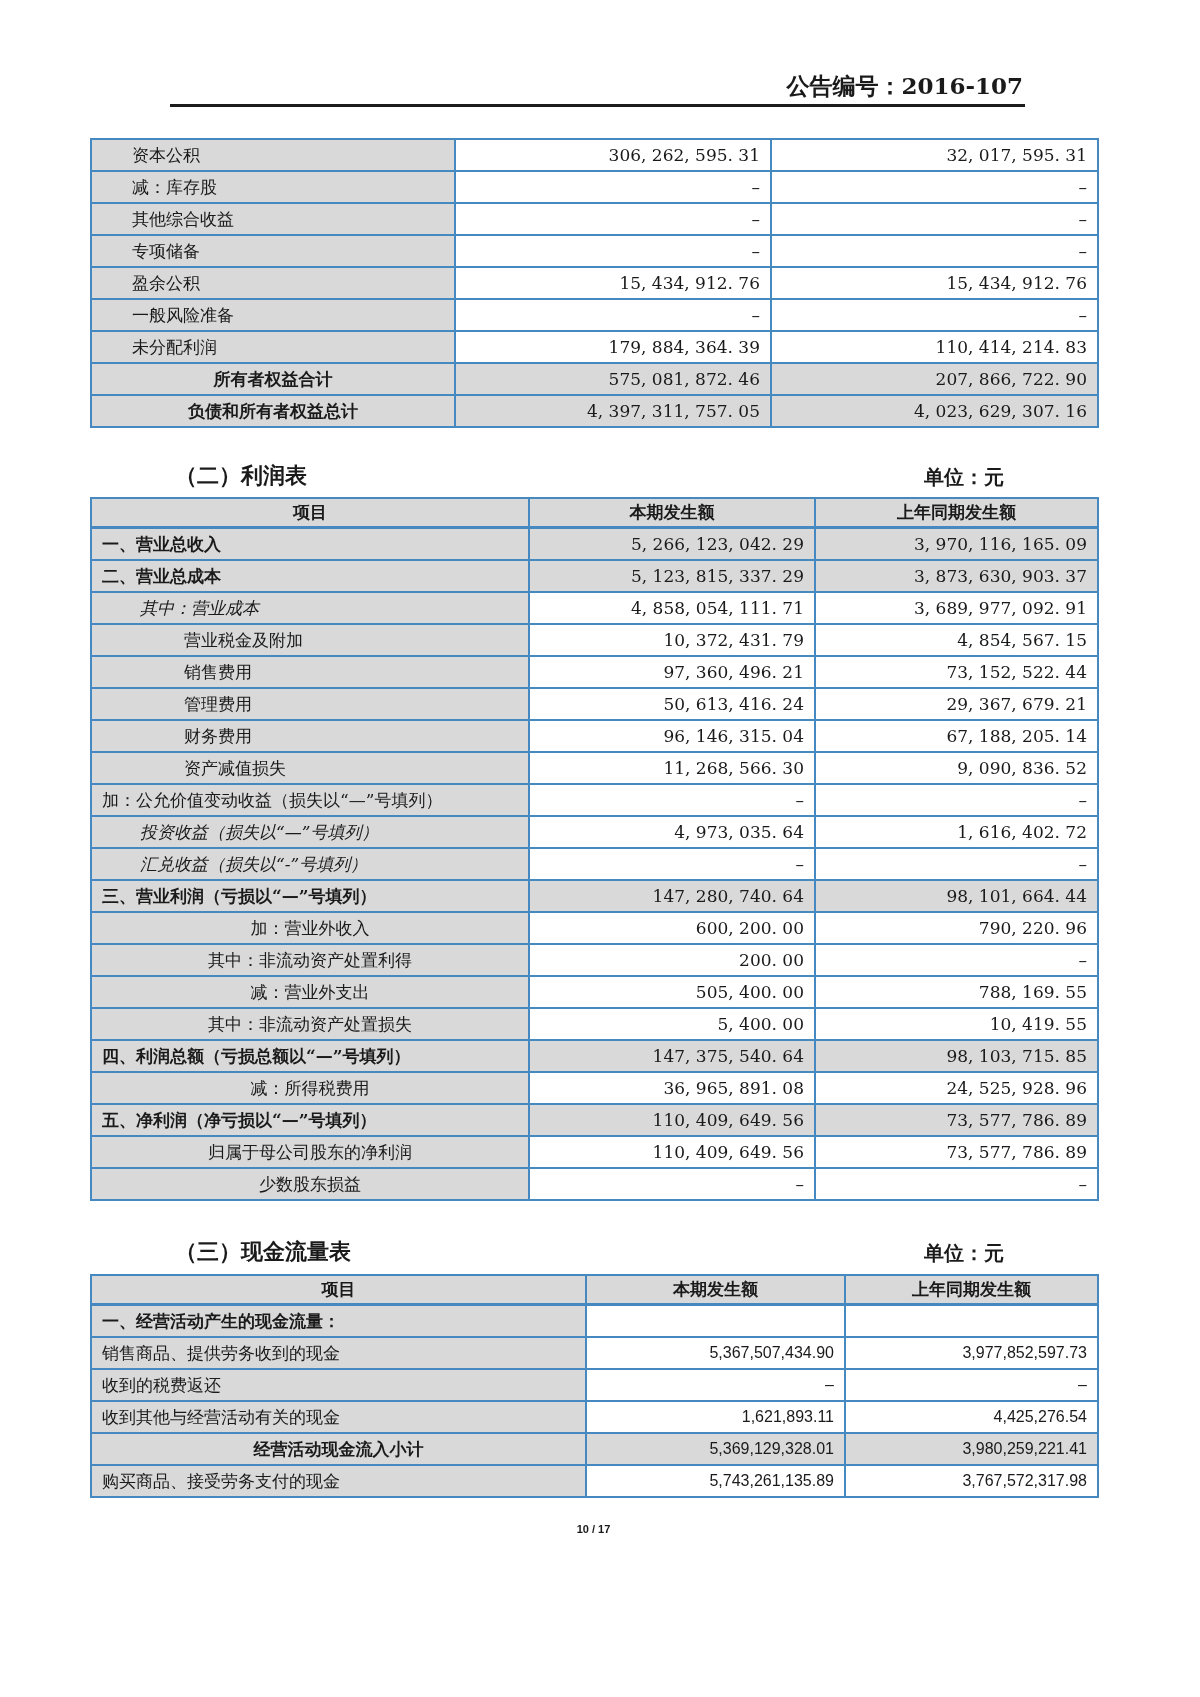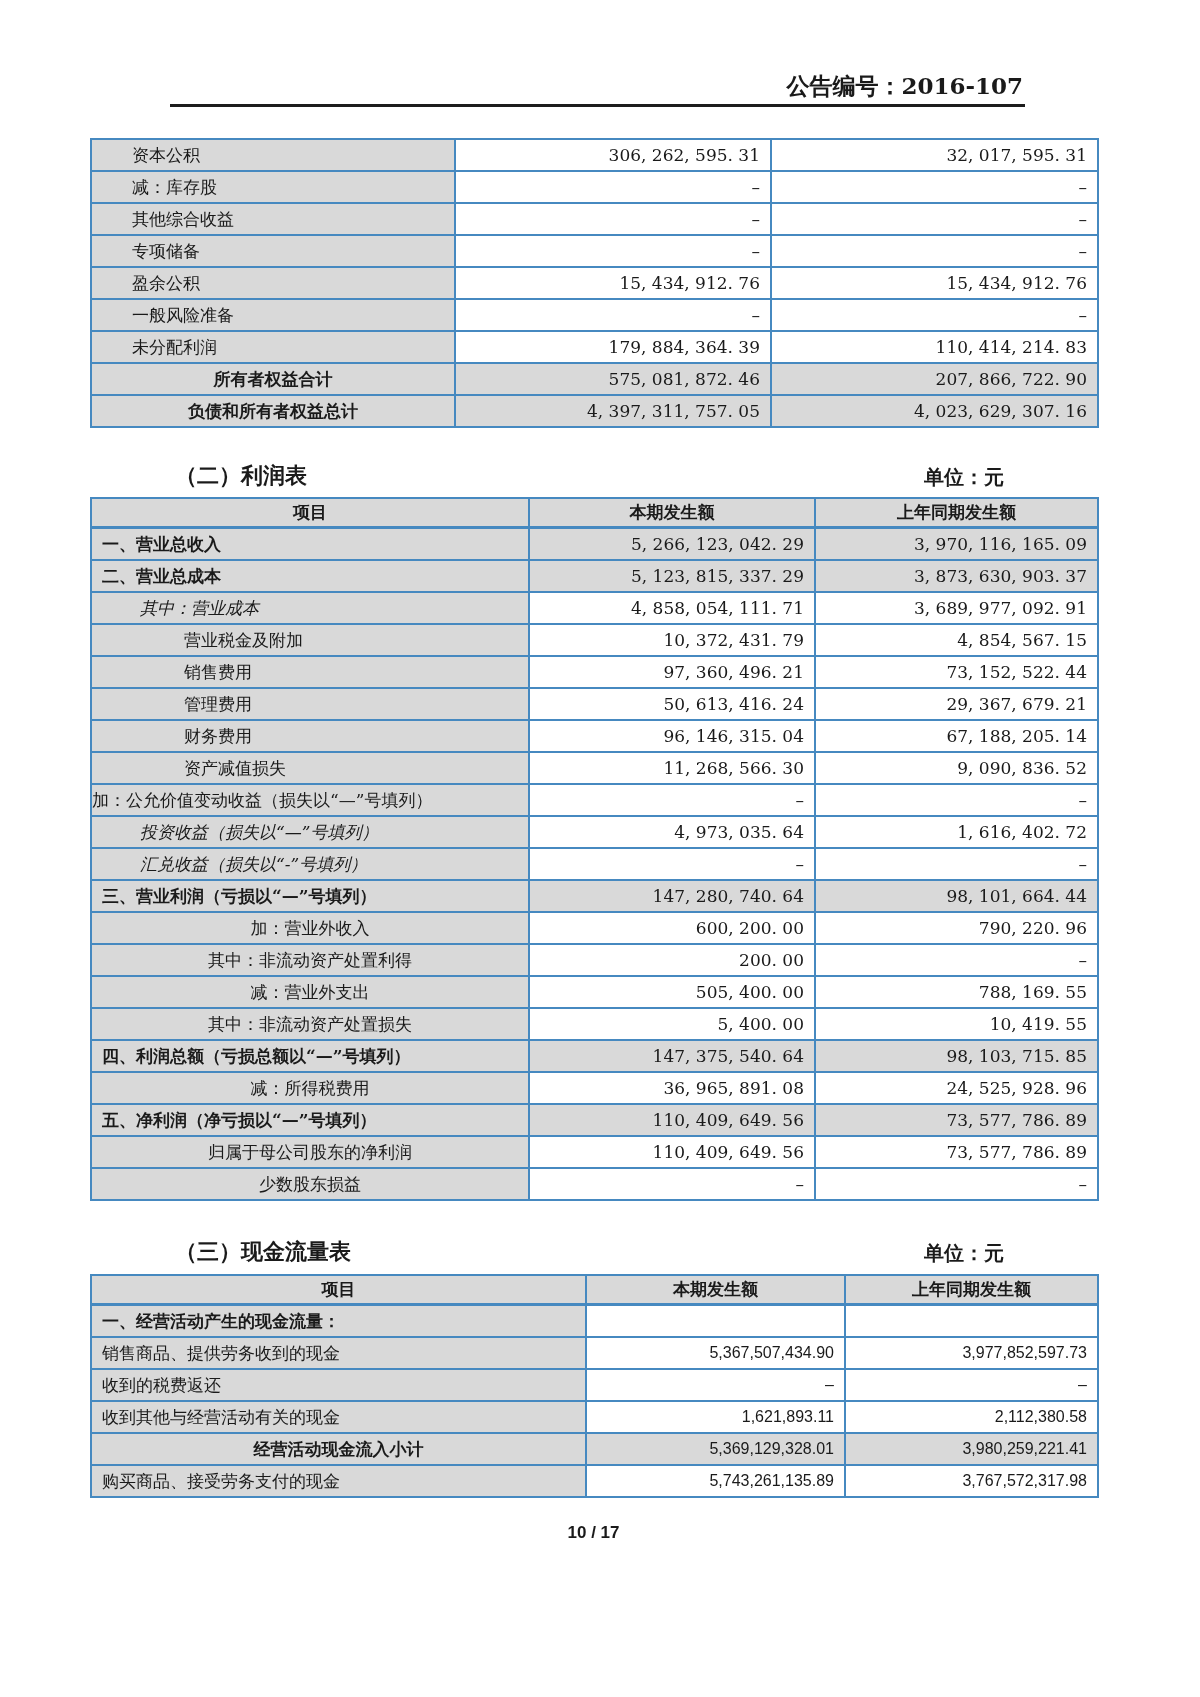--- a/index.html
+++ b/index.html
@@ -42,21 +42,21 @@
     white-space:nowrap;
     vertical-align:middle;
   }
   .t1 td{height:30px;}
   .lbl{background:#d9d9d9;}
   .gray{background:#d9d9d9;}
   .num{text-align:right;}
   .bold{font-weight:bold;}
   .ctr{text-align:center;}
   .ind10{padding-left:10px;}
-  .ind14{padding-left:0;}
+  .ind14{padding-left:10px;}
   .ind40{padding-left:40px;}
   .ind48{padding-left:48px;font-style:italic;}
   .ind92{padding-left:92px;}
   .head-row td{
     background:#d9d9d9;
     font-weight:bold;
     text-align:center;
     border-bottom:3px solid #4689c0;
     height:27px;
   }
@@ -82,21 +82,21 @@
   .mt-income-table{margin-top:6px;}
   .mt-cf-title{margin-top:36px;}
   .mt-cf-table{margin-top:7px;}
 
   
   .page-footer{
     margin-top:25px;
     text-align:center;
     font-family:"Liberation Sans", sans-serif;
     font-weight:bold;
-    font-size:17px;
+    font-size:11px;
   }
 </style>
 </head>
 <body>
 
 <div class="content">
 
   <div class="doc-header">公告编号：2016-107</div>
   <div class="header-rule"></div>
 
@@ -310,21 +310,21 @@
           <td class="num sans">3,977,852,597.73</td>
         </tr>
         <tr>
           <td class="lbl ind10">收到的税费返还</td>
           <td class="num sans">–</td>
           <td class="num sans">–</td>
         </tr>
         <tr>
           <td class="lbl ind10">收到其他与经营活动有关的现金</td>
           <td class="num sans">1,621,893.11</td>
-          <td class="num sans">2,112,380.58</td>
+          <td class="num sans">4,425,276.54</td>
         </tr>
         <tr>
           <td class="lbl ctr bold">经营活动现金流入小计</td>
           <td class="num gray sans">5,369,129,328.01</td>
           <td class="num gray sans">3,980,259,221.41</td>
         </tr>
         <tr>
           <td class="lbl ind10">购买商品、接受劳务支付的现金</td>
           <td class="num sans">5,743,261,135.89</td>
           <td class="num sans">3,767,572,317.98</td>

